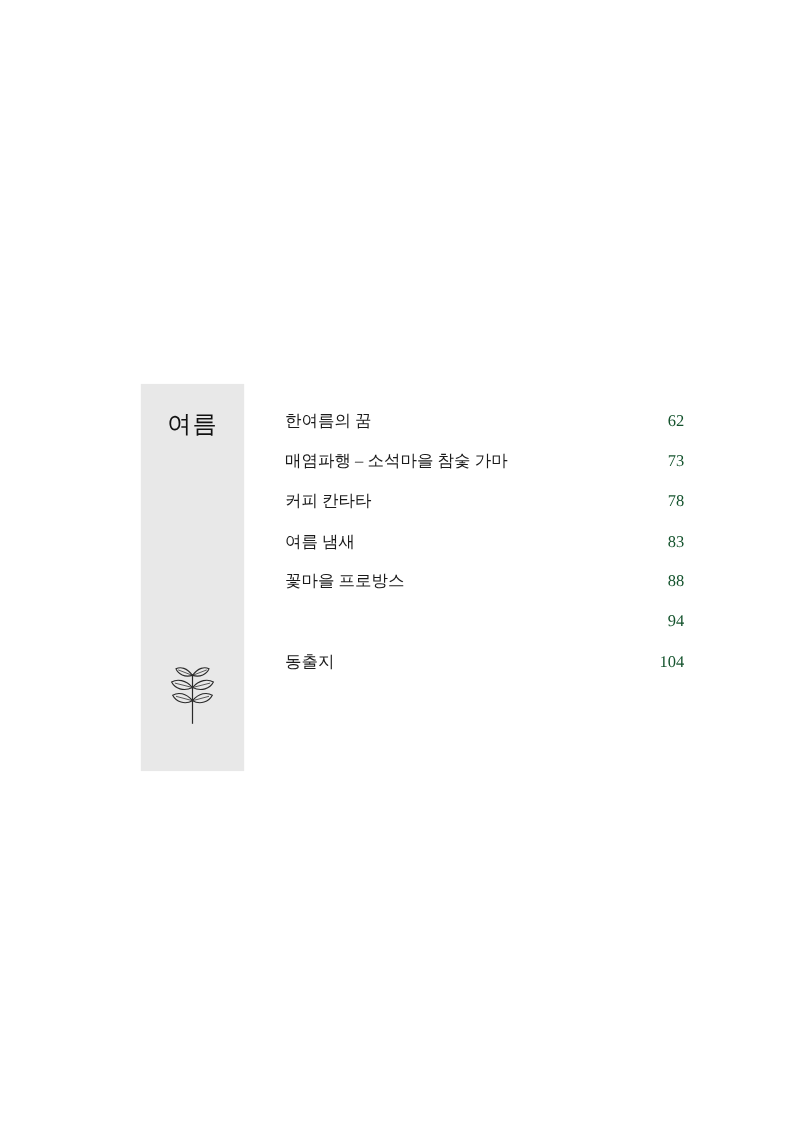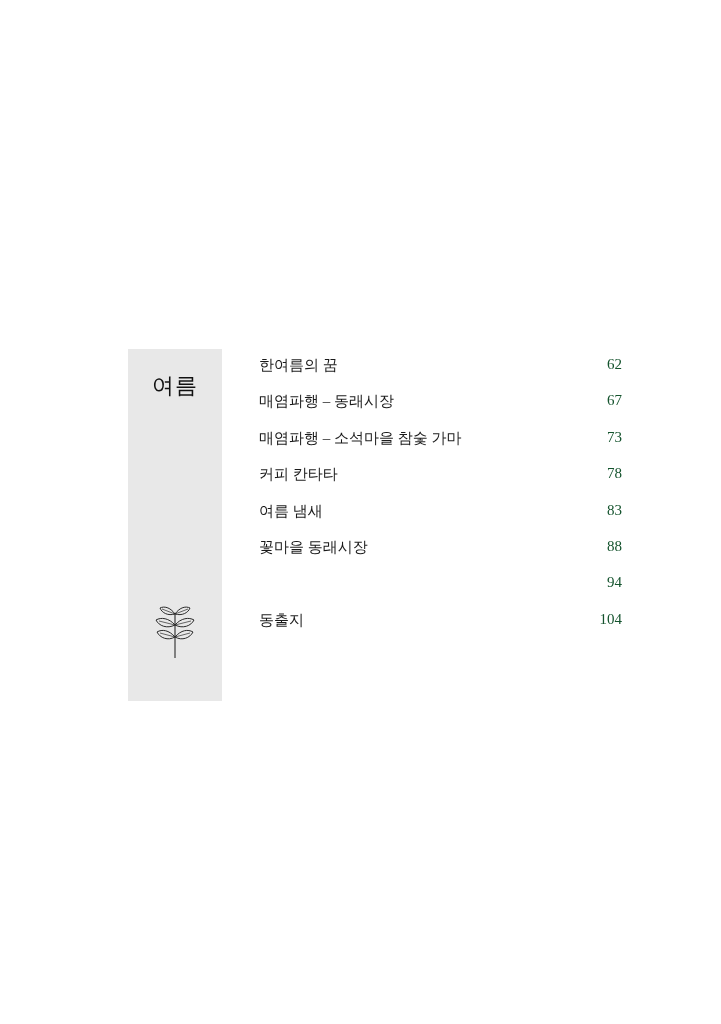--- a/index.html
+++ b/index.html
@@ -54,21 +54,21 @@
     display: flex;
     justify-content: center;
   }
   .entries {
     flex: 1 1 auto;
     padding-left: 37px;
     padding-top: 7px;
   }
   .entry {
     display: flex;
-    align-items: flex-start;
+    align-items: flex-end;
     height: 36.4px;
   }
   .entry-title {
     font-size: 15px;
     color: #1a1a1a;
     white-space: nowrap;
     font-family: "Liberation Serif", serif;
   }
   .entry-spacer {
     flex: 1 1 auto;
@@ -104,46 +104,41 @@
     </div>
 
     <div class="entries">
 
       <div class="entry">
         <span class="entry-title">한여름의 꿈</span>
         <span class="entry-spacer"></span>
         <span class="entry-page">62</span>
       </div>
 
-      <div class="entry">
-        <span class="entry-title">매염파행 – 동래시장</span>
-        <span class="entry-spacer"></span>
-        <span class="entry-page">67</span>
-      </div>
 
       <div class="entry">
         <span class="entry-title">매염파행 – 소석마을 참숯 가마</span>
         <span class="entry-spacer"></span>
         <span class="entry-page">73</span>
       </div>
 
       <div class="entry">
         <span class="entry-title">커피 칸타타</span>
         <span class="entry-spacer"></span>
         <span class="entry-page">78</span>
       </div>
 
       <div class="entry">
         <span class="entry-title">여름 냄새</span>
         <span class="entry-spacer"></span>
         <span class="entry-page">83</span>
       </div>
 
       <div class="entry">
-        <span class="entry-title">꽃마을 동래시장</span>
+        <span class="entry-title">꽃마을 프로방스</span>
         <span class="entry-spacer"></span>
         <span class="entry-page">88</span>
       </div>
 
       <div class="entry">
         <span class="entry-spacer"></span>
         <span class="entry-page">94</span>
       </div>
 
 

